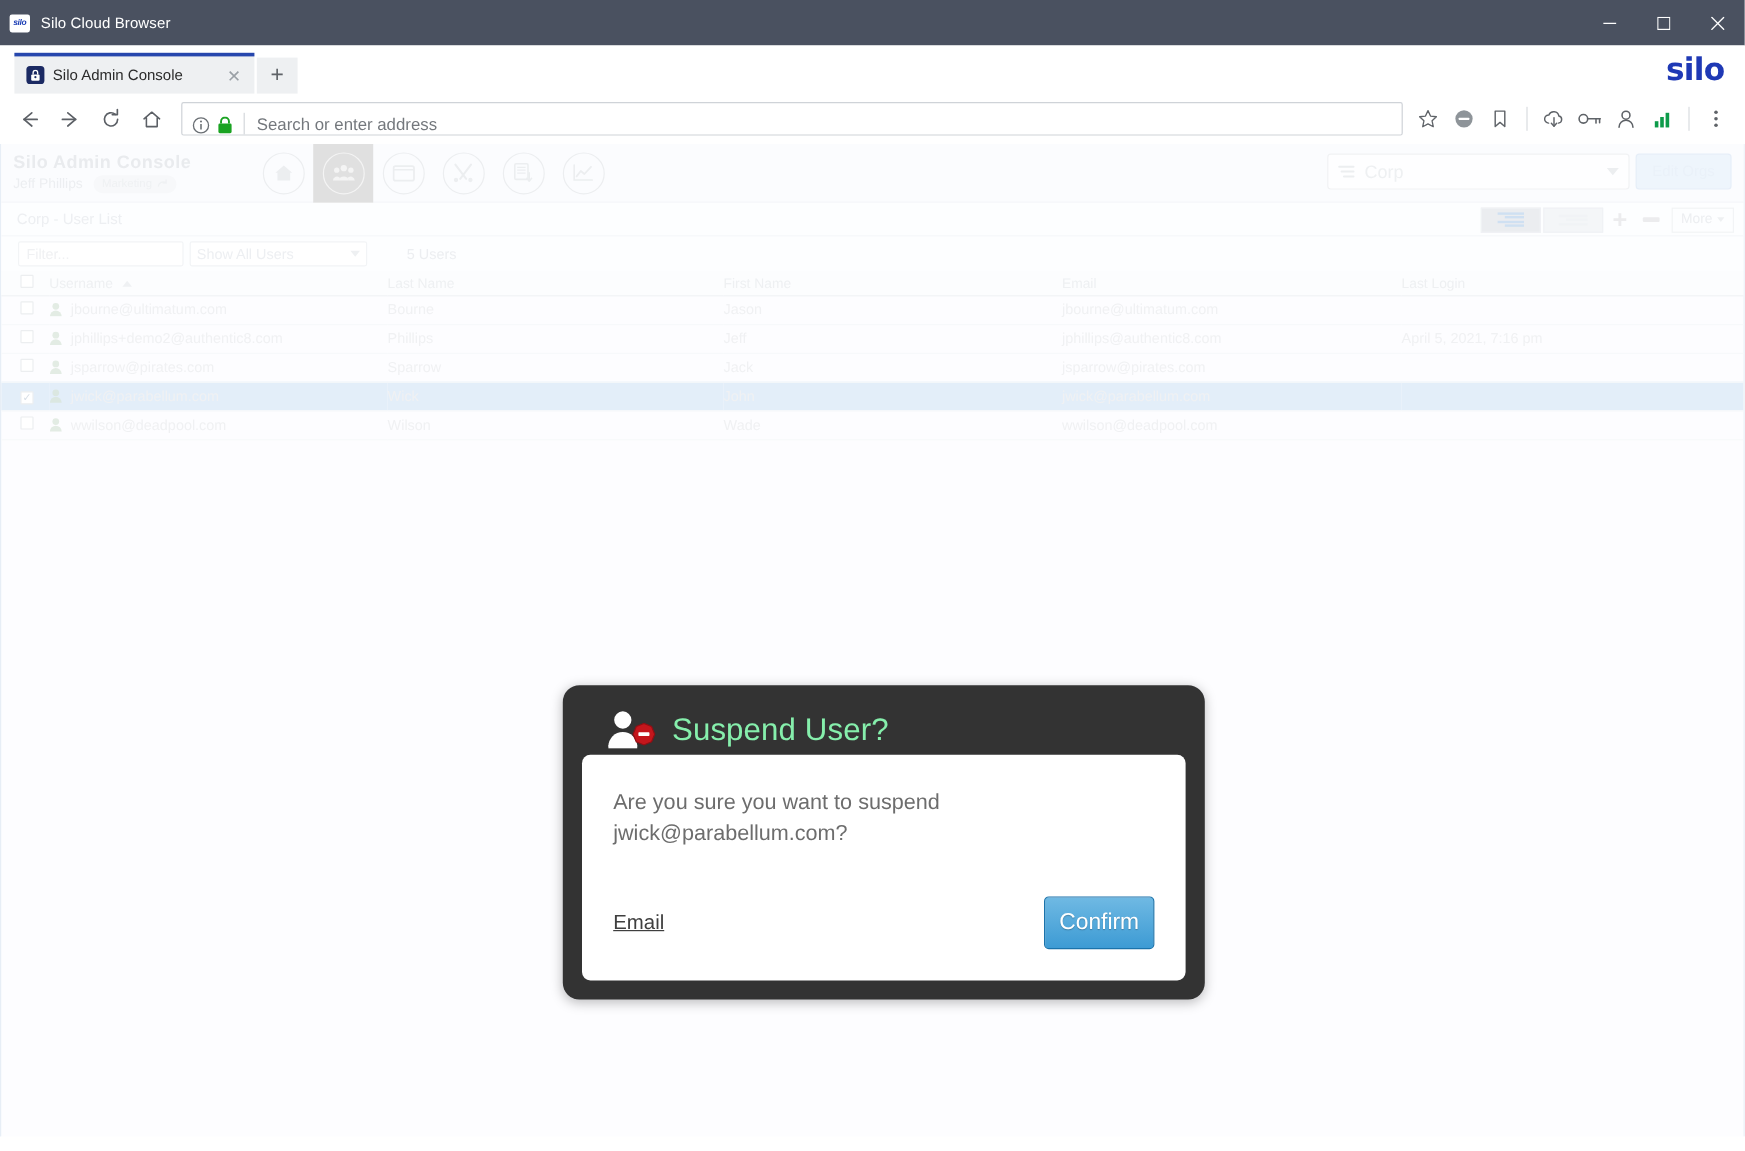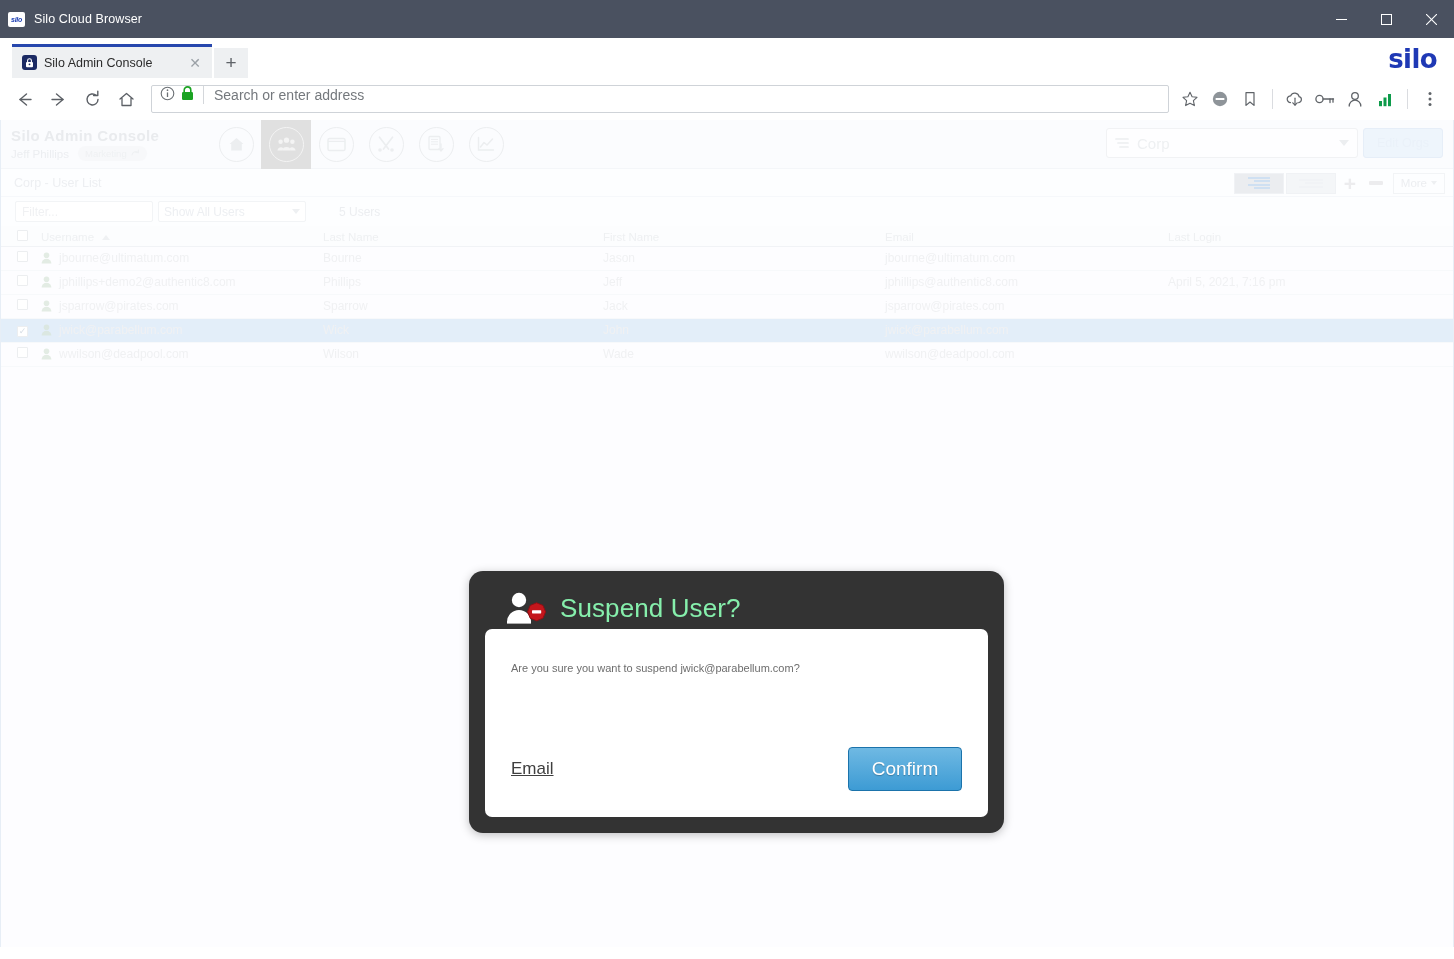--- a/index.html
+++ b/index.html
@@ -63,21 +63,21 @@
   .addrbar {
     height: 42px; display: flex; align-items: center; padding: 0 9px;
     background: #ffffff;
   }
   .nav-ic {
     width: 30px; height: 30px; display: flex; align-items: center;
     justify-content: center; color: #5c6066; margin-right: 4px; flex: none;
   }
   .urlbox {
     flex: 1; height: 28px; border: 1px solid #cfd3d8; border-radius: 2px;
-    display: flex; align-items: flex-start; padding: 0 8px; margin: 0 6px;
+    display: flex; align-items: flex-end; padding: 0 8px; margin: 0 6px;
     background: #fff;
   }
   .url-placeholder {
     font-size: 14px; color: #74787d; margin-left: 9px;
     border-left: 1px solid #d4d7db; padding-left: 10px; line-height: 18px;
   }
   .tool-ic {
     width: 30px; height: 30px; display: flex; align-items: center;
     justify-content: center; color: #5f6368; flex: none;
   }
@@ -233,32 +233,32 @@
   }
   .modal-title {
     font-size: 26px; color: #86efac; font-weight: normal;
     letter-spacing: .1px;
   }
   .modal-body {
     background: #ffffff; border-radius: 7px; height: 188px;
     padding: 26px 26px 0 26px; position: relative;
   }
   .modal-msg {
-    font-size: 11px; color: #6d6d6d; line-height: 26px; max-width: 380px;
+    font-size: 18px; color: #6d6d6d; line-height: 26px; max-width: 380px;
   }
   .modal-actions {
     position: absolute; left: 26px; right: 26px; bottom: 26px;
     display: flex; align-items: center; justify-content: space-between;
   }
   .cancel-link {
     font-size: 17px; color: #3f3f3f; text-decoration: underline;
     cursor: pointer;
   }
   .confirm-btn {
-    width: 114px; height: 44px; border-radius: 4px;
+    width: 92px; height: 44px; border-radius: 4px;
     border: 1px solid #1b73ab;
     background: linear-gradient(#6fb9e3, #3d9bd4);
     color: #ffffff; font-size: 19px; display: flex;
     align-items: center; justify-content: center; cursor: pointer;
     text-shadow: 0 1px 1px rgba(0,0,0,.25);
     font-family: "Liberation Sans", sans-serif;
   }
 </style>
 </head>
 <body>

